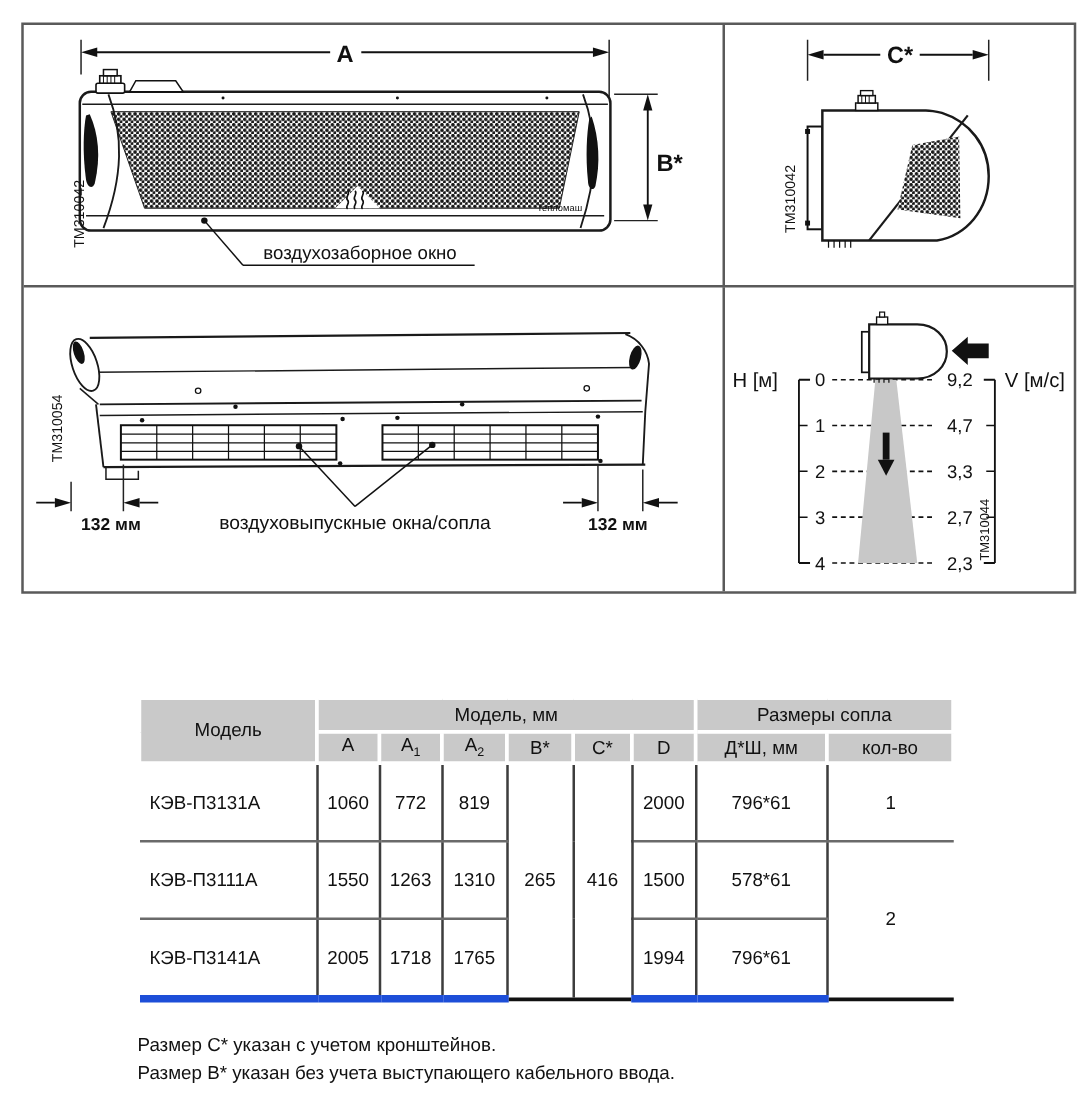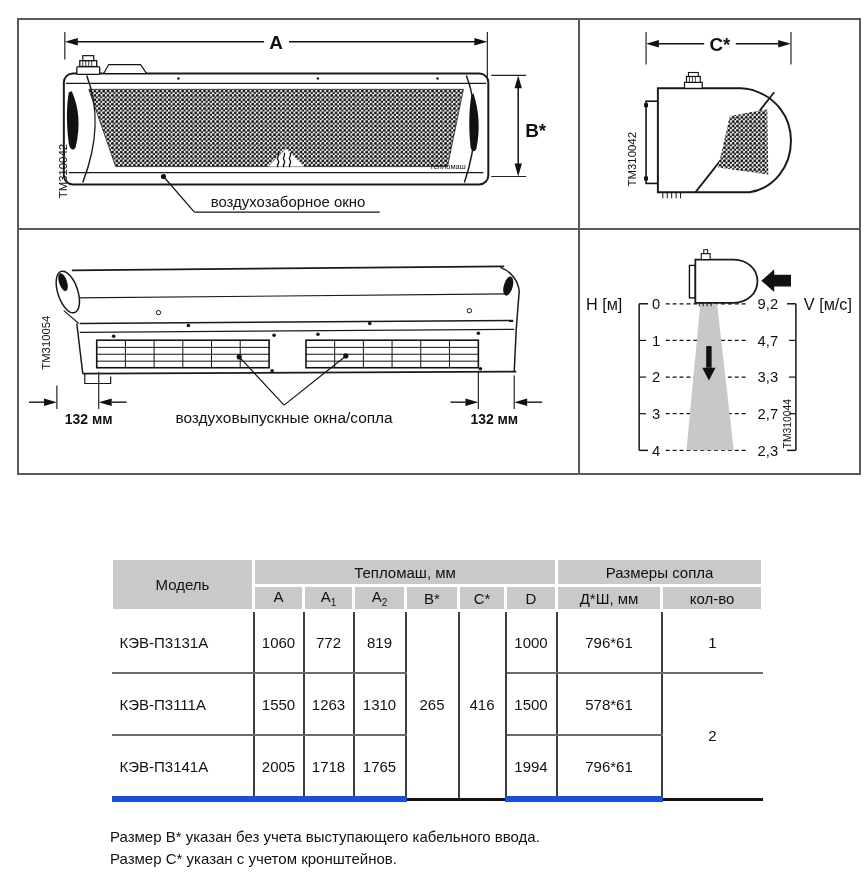--- a/index.html
+++ b/index.html
@@ -282,21 +282,21 @@
       <col style="width:52px">
     <col style="width:53px">
       <col style="width:47px">
       <col style="width:51px">
       <col style="width:105px">
       <col style="width:101px">
   </colgroup>
   <thead>
     <tr class="h1">
       <th rowspan="2">Модель</th>
-      <th colspan="6">Тепломаш, мм</th>
+      <th colspan="6">Модель, мм</th>
       <th colspan="2">Размеры сопла</th>
     </tr>
     <tr class="h2">
       <th><span>A</span><sub></sub></th>
       <th><span>A</span><sub>1</sub></th>
       <th><span>A</span><sub>2</sub></th>
       <th><span>B*</span></th>
       <th><span>C*</span></th>
       <th><span>D</span></th>
       <th><span>Д*Ш, мм</span></th>
@@ -304,21 +304,21 @@
     </tr>
   </thead>
   <tbody>
     <tr class="r1">
       <td class="model">КЭВ-П3131А</td>
       <td>1060</td>
       <td>772</td>
       <td>819</td>
       <td rowspan="3" class="vmerge">265</td>
       <td rowspan="3" class="vmerge">416</td>
-      <td>1000</td>
+      <td>2000</td>
       <td>796*61</td>
       <td class="last">1</td>
     </tr>
     <tr class="r2">
       <td class="model">КЭВ-П3111А</td>
       <td>1550</td>
       <td>1263</td>
       <td>1310</td>
       <td>1500</td>
       <td>578*61</td>
@@ -329,15 +329,15 @@
       <td>2005</td>
       <td>1718</td>
       <td>1765</td>
       <td>1994</td>
       <td>796*61</td>
     </tr>
   </tbody>
 </table>
 
 <div class="notes">
+  <div>Размер C* указан с учетом кронштейнов.</div>
   <div>Размер B* указан без учета выступающего кабельного ввода.</div>
-  <div>Размер C* указан с учетом кронштейнов.</div>
 </div>
 
 </body></html>

